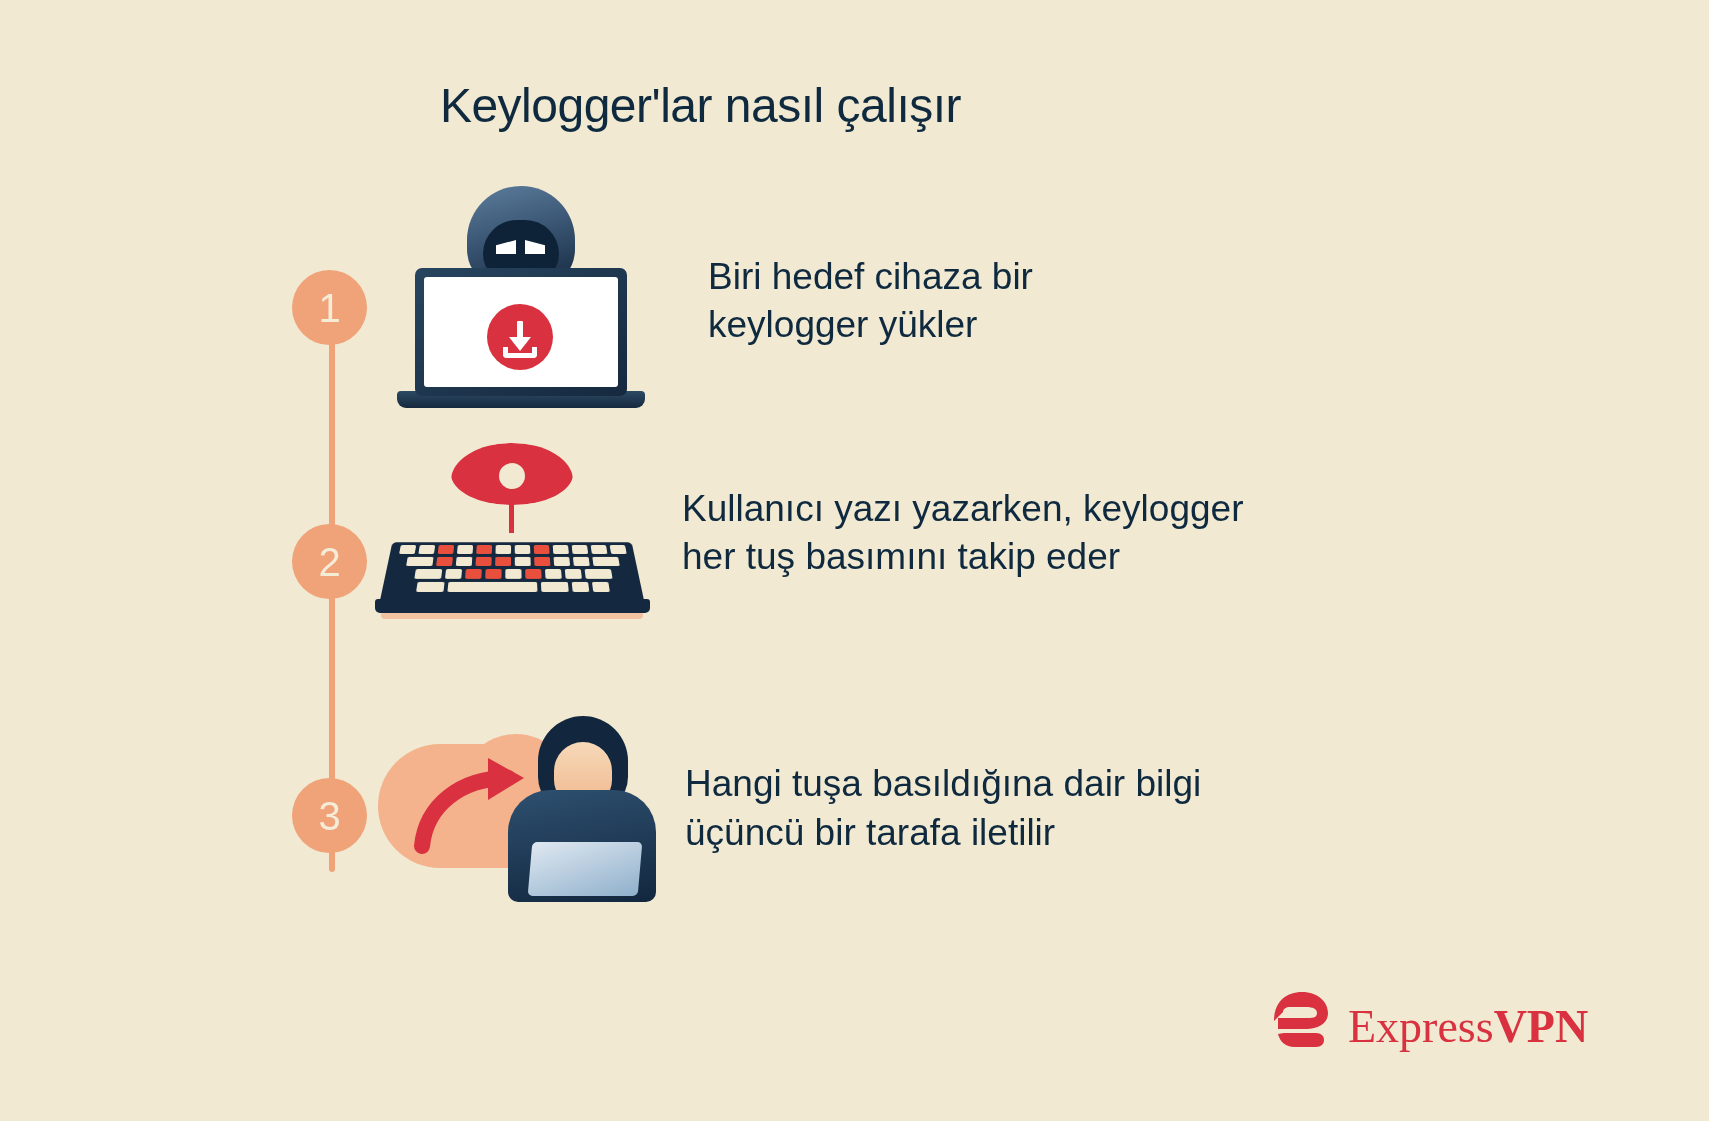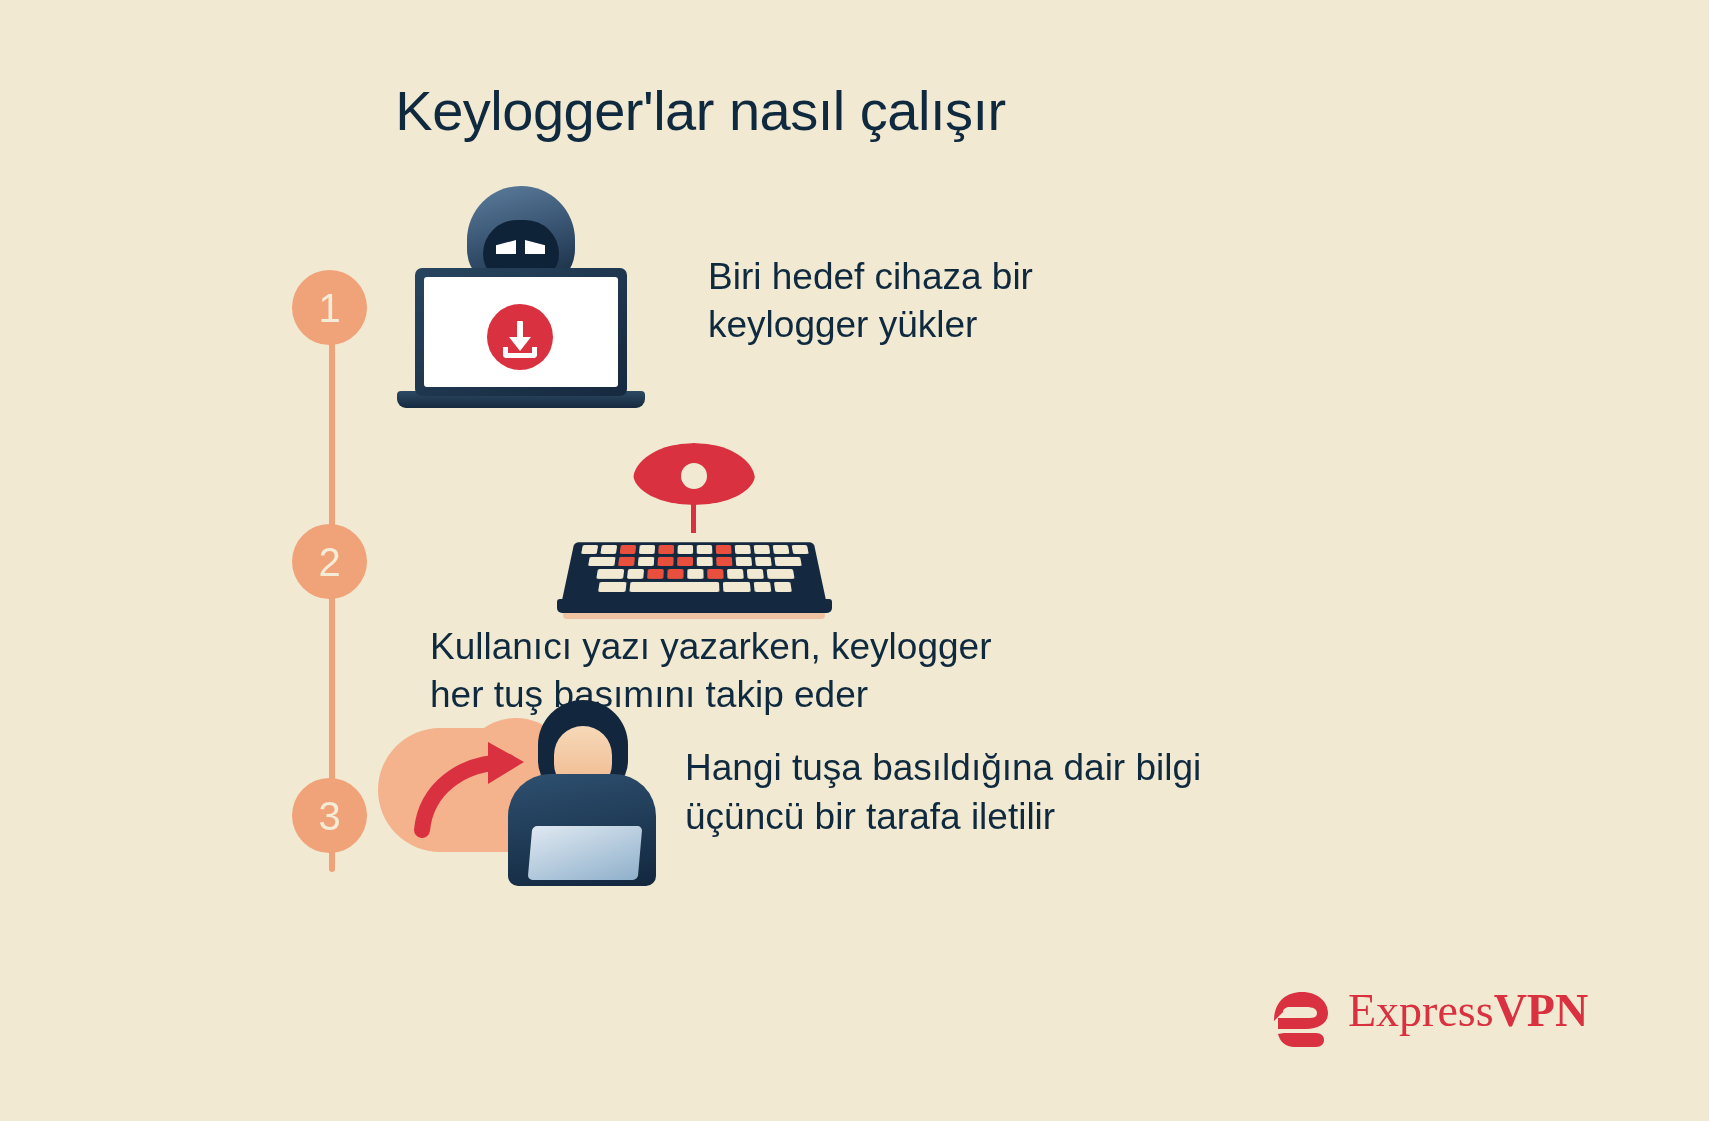--- a/index.html
+++ b/index.html
@@ -9,21 +9,21 @@
     font-family:"Liberation Sans","DejaVu Sans",sans-serif;
     overflow:hidden;
     position:relative;
   }
   .stage{position:relative;width:1709px;height:1121px;}
 
   
   .title{
     position:absolute;top:78px;left:0;width:1401px;
     text-align:center;
-    font-size:56px;
+    font-size:48px;
     font-weight:400;
     letter-spacing:-0.5px;
     color:#0f2a3f;
     white-space:nowrap;
   }
 
   
   .timeline{position:absolute;left:292px;top:270px;width:80px;height:640px;}
   .tl-line{
     position:absolute;left:37px;top:40px;width:6px;height:562px;
@@ -47,25 +47,25 @@
     font-size:37px;
     line-height:1.30;
     white-space:pre-line;
     font-weight:400;
   }
 
   .row1{left:395px;top:186px;gap:18px;}
   .row1 .art{width:250px;height:230px;}
   .row1 .caption{margin-left:45px;}
 
-  .row2{left:398px;top:443px;flex-direction:column;}
+  .row2{left:375px;top:443px;}
   .row2 .art{width:275px;height:180px;}
   .row2 .caption{margin-left:32px;}
 
-  .row3{left:378px;top:700px;align-items:center;}
+  .row3{left:378px;top:716px;align-items:center;}
   .row3 .art{width:275px;height:185px;}
   .row3 .caption{margin-left:32px;}
 
   
   .ill1{position:relative;width:250px;height:230px;}
   .hood{
     position:absolute;left:72px;top:0px;width:108px;height:105px;
     background:linear-gradient(165deg,#5d7d9c 0%,#3a5674 45%,#13263c 100%);
     border-radius:54px 54px 42px 42px;
   }
@@ -187,21 +187,21 @@
   .fig-lap{
     position:absolute;left:22px;top:126px;width:110px;height:54px;
     background:linear-gradient(160deg,#dfe8f1 0%,#8fb0cb 100%);
     border-radius:5px;
     transform:skewX(-5deg);
   }
 
   
   .logo{
     position:absolute;left:1272px;top:988px;
-    display:flex;align-items:flex-start;
+    display:flex;align-items:flex-end;
   }
   .logo-mark{position:relative;width:62px;height:62px;margin-right:14px;}
   .logo-text{
     font-family:"Liberation Serif","DejaVu Serif",serif;
     font-size:46px;color:#d9313f;line-height:1;white-space:nowrap;
   }
   .logo-text .bold{font-weight:700;}
 </style>
 </head>
 <body>

